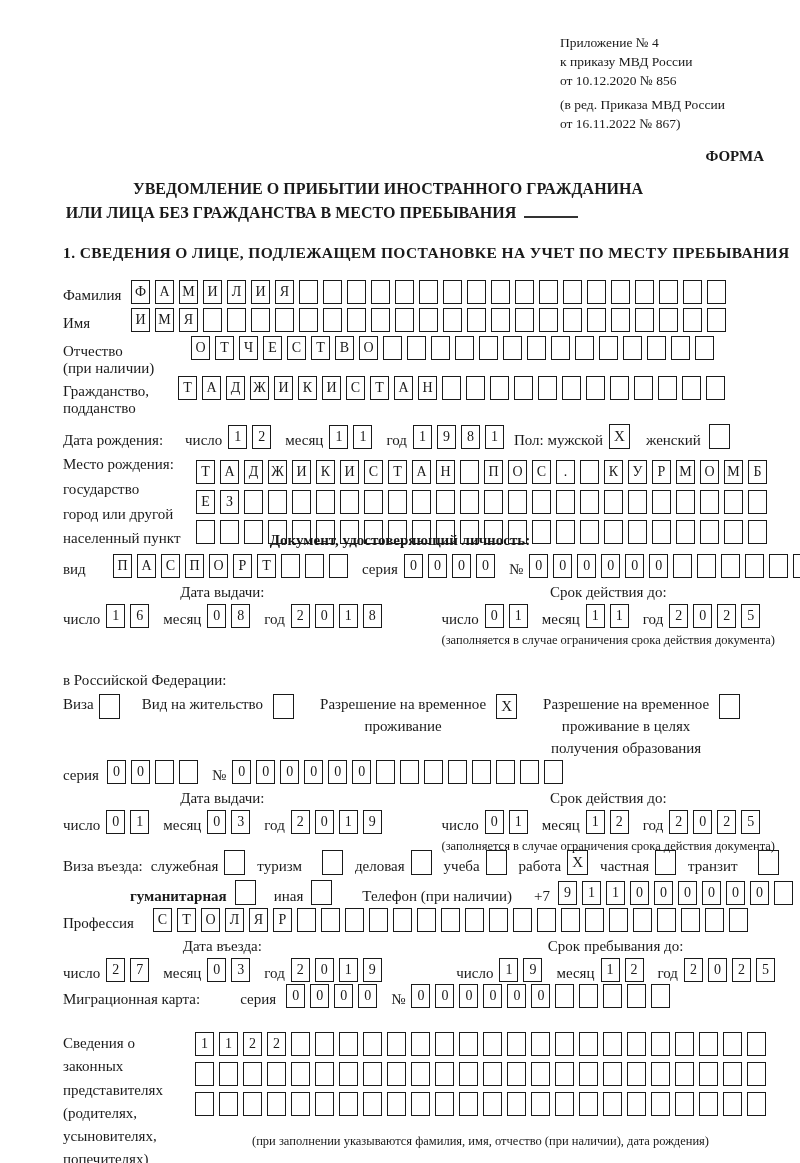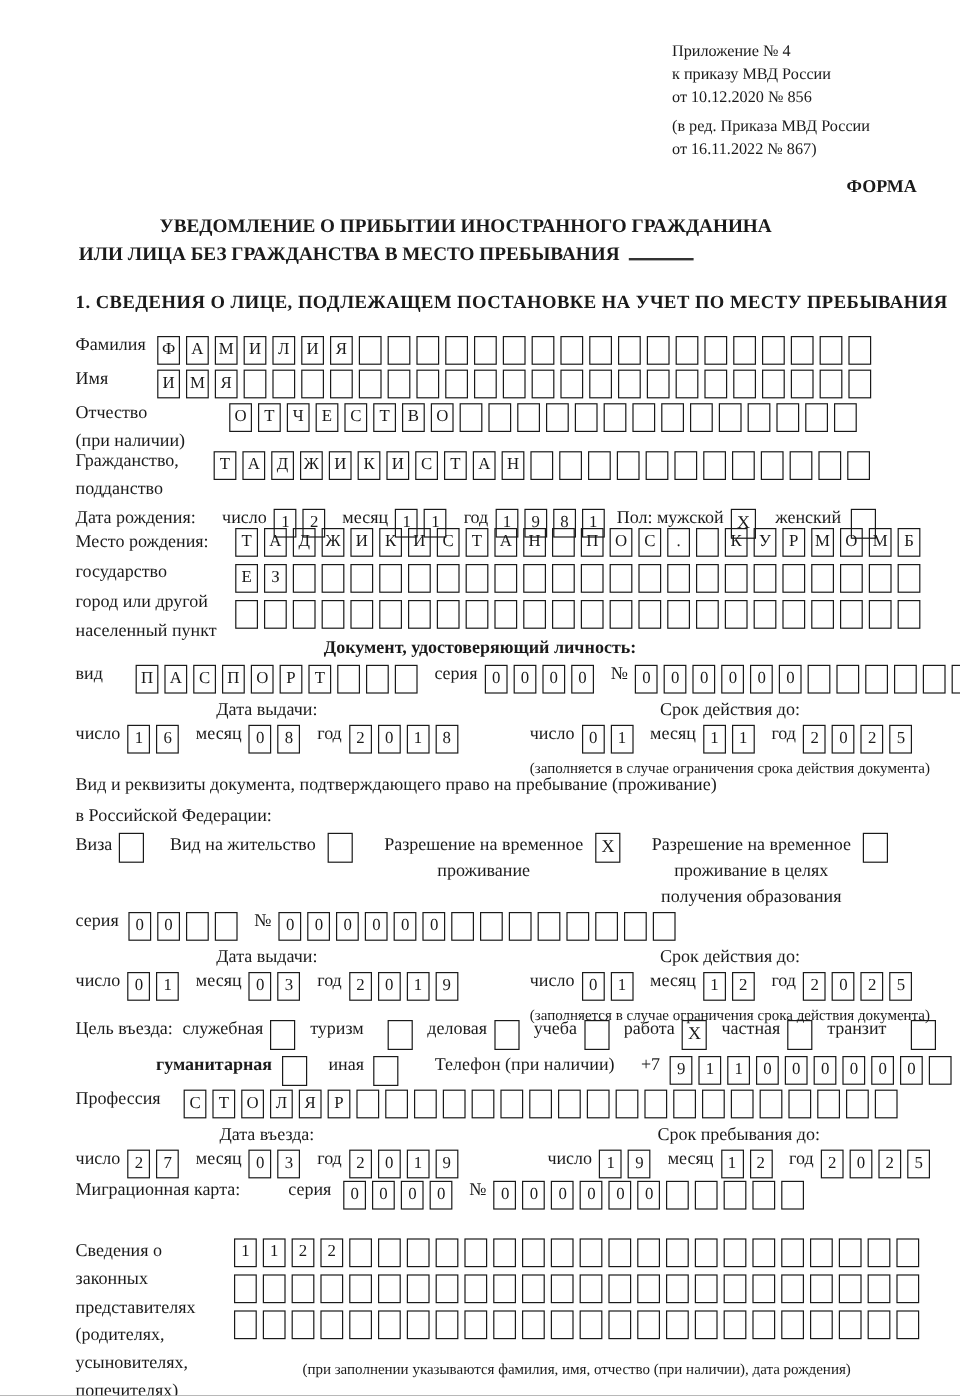--- a/index.html
+++ b/index.html
@@ -3,21 +3,21 @@
 <meta charset="utf-8">
 <style>
   html,body {margin:0; padding:0; background:#888;}
   .page {
     position:relative; width:800px; height:1163px; margin:0 auto;
     background:#ffffff; color:#1a1a1a;
     font-family:"Liberation Serif", "DejaVu Serif", serif;
     overflow:hidden;
   }
   .abs {position:absolute; white-space:nowrap;}
-  .row {position:absolute; display:flex; align-items:flex-start; white-space:nowrap; font-size:15px;}
+  .row {position:absolute; display:flex; align-items:flex-end; white-space:nowrap; font-size:15px;}
   .cells {display:flex; gap:5px;}
   .cell {
     width:19px; height:24px; border:1.5px solid #1a1a1a; box-sizing:border-box;
     text-align:center; font-size:14px; line-height:21px; flex:0 0 auto;
   }
   .cbox {
     width:21px; height:25px; border:1.5px solid #1a1a1a; box-sizing:border-box;
     display:inline-block; text-align:center; font-size:15px; line-height:22px; flex:0 0 auto;
   }
   .lbl {margin-right:8px;}
@@ -193,21 +193,21 @@
         <span class="cell">9</span>
         <span class="cell">8</span>
         <span class="cell">1</span>
       </span>
     <span style="margin-left:10px; margin-right:6px;">Пол: мужской</span>
     <span class="cbox">X</span>
     <span style="margin-left:16px; margin-right:8px;">женский</span>
     <span class="cbox"></span>
   </div>
 
-  <div class="abs" style="top:440px; left:63px; display:flex;">
+  <div class="abs" style="top:452px; left:63px; display:flex;align-items:center;">
     <div class="stack" style="width:133px; line-height:1.65;">
       <div>Место рождения:</div>
       <div>государство</div>
       <div>город или другой</div>
       <div>населенный пункт</div>
     </div>
     <div style="display:flex; flex-direction:column; gap:6px;">
       <span class="cells">
           <span class="cell">Т</span>
           <span class="cell">А</span>
@@ -370,21 +370,20 @@
             <span class="cell">2</span>
             <span class="cell">0</span>
             <span class="cell">2</span>
             <span class="cell">5</span>
           </span>
       </div>
       <div class="note" style="margin-top:5px;">(заполняется в случае ограничения срока действия документа)</div>
     </div>
   </div>
 
-  <div class="abs" style="top:646px; left:63px; font-size:15px;">Вид и реквизиты документа, подтверждающего право на пребывание (проживание)</div>
   <div class="abs" style="top:672px; left:63px; font-size:15px;">в Российской Федерации:</div>
 
   <div class="abs" style="top:694px; left:63px; display:flex; align-items:flex-start;">
     <div class="pitem">
       <span class="plabel" style="margin-right:5px;">Виза</span>
       <span class="cbox"></span>
     </div>
     <div class="pitem" style="margin-left:22px;">
       <span class="plabel" style="margin-right:10px;">Вид на жительство</span>
       <span class="cbox"></span>
@@ -475,21 +474,21 @@
             <span class="cell">0</span>
             <span class="cell">2</span>
             <span class="cell">5</span>
           </span>
       </div>
       <div class="note" style="margin-top:5px;">(заполняется в случае ограничения срока действия документа)</div>
     </div>
   </div>
 
   <div class="row" style="top:850px; left:63px;">
-    <span>Цель въезда:</span>
+    <span>Виза въезда:</span>
     <span style="margin:0 6px 0 8px;">служебная</span>
     <span class="cbox"></span>
     <span style="margin:0 20px 0 12px;">туризм</span>
     <span class="cbox"></span>
     <span style="margin:0 6px 0 12px;">деловая</span>
     <span class="cbox"></span>
     <span style="margin:0 6px 0 12px;">учеба</span>
     <span class="cbox"></span>
     <span style="margin:0 6px 0 12px;">работа</span>
     <span class="cbox">X</span>

